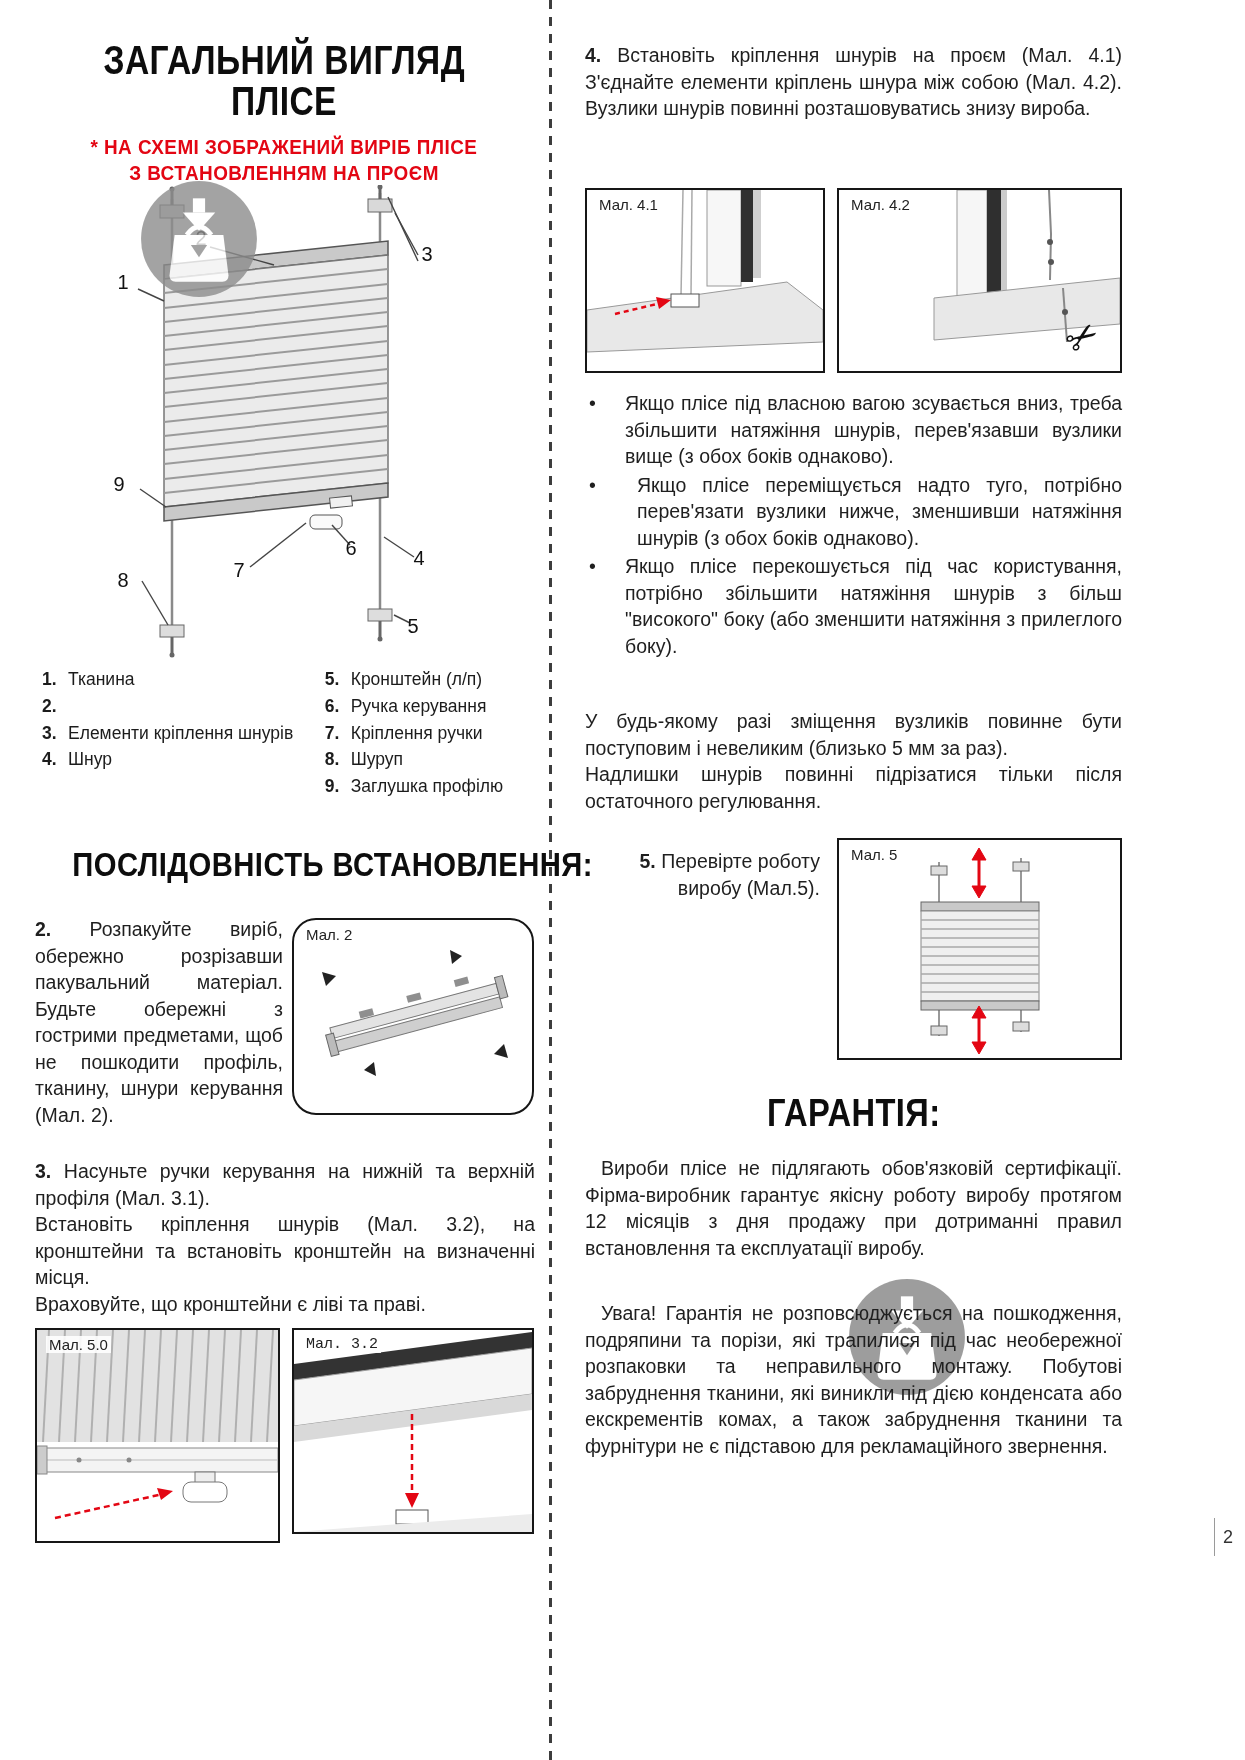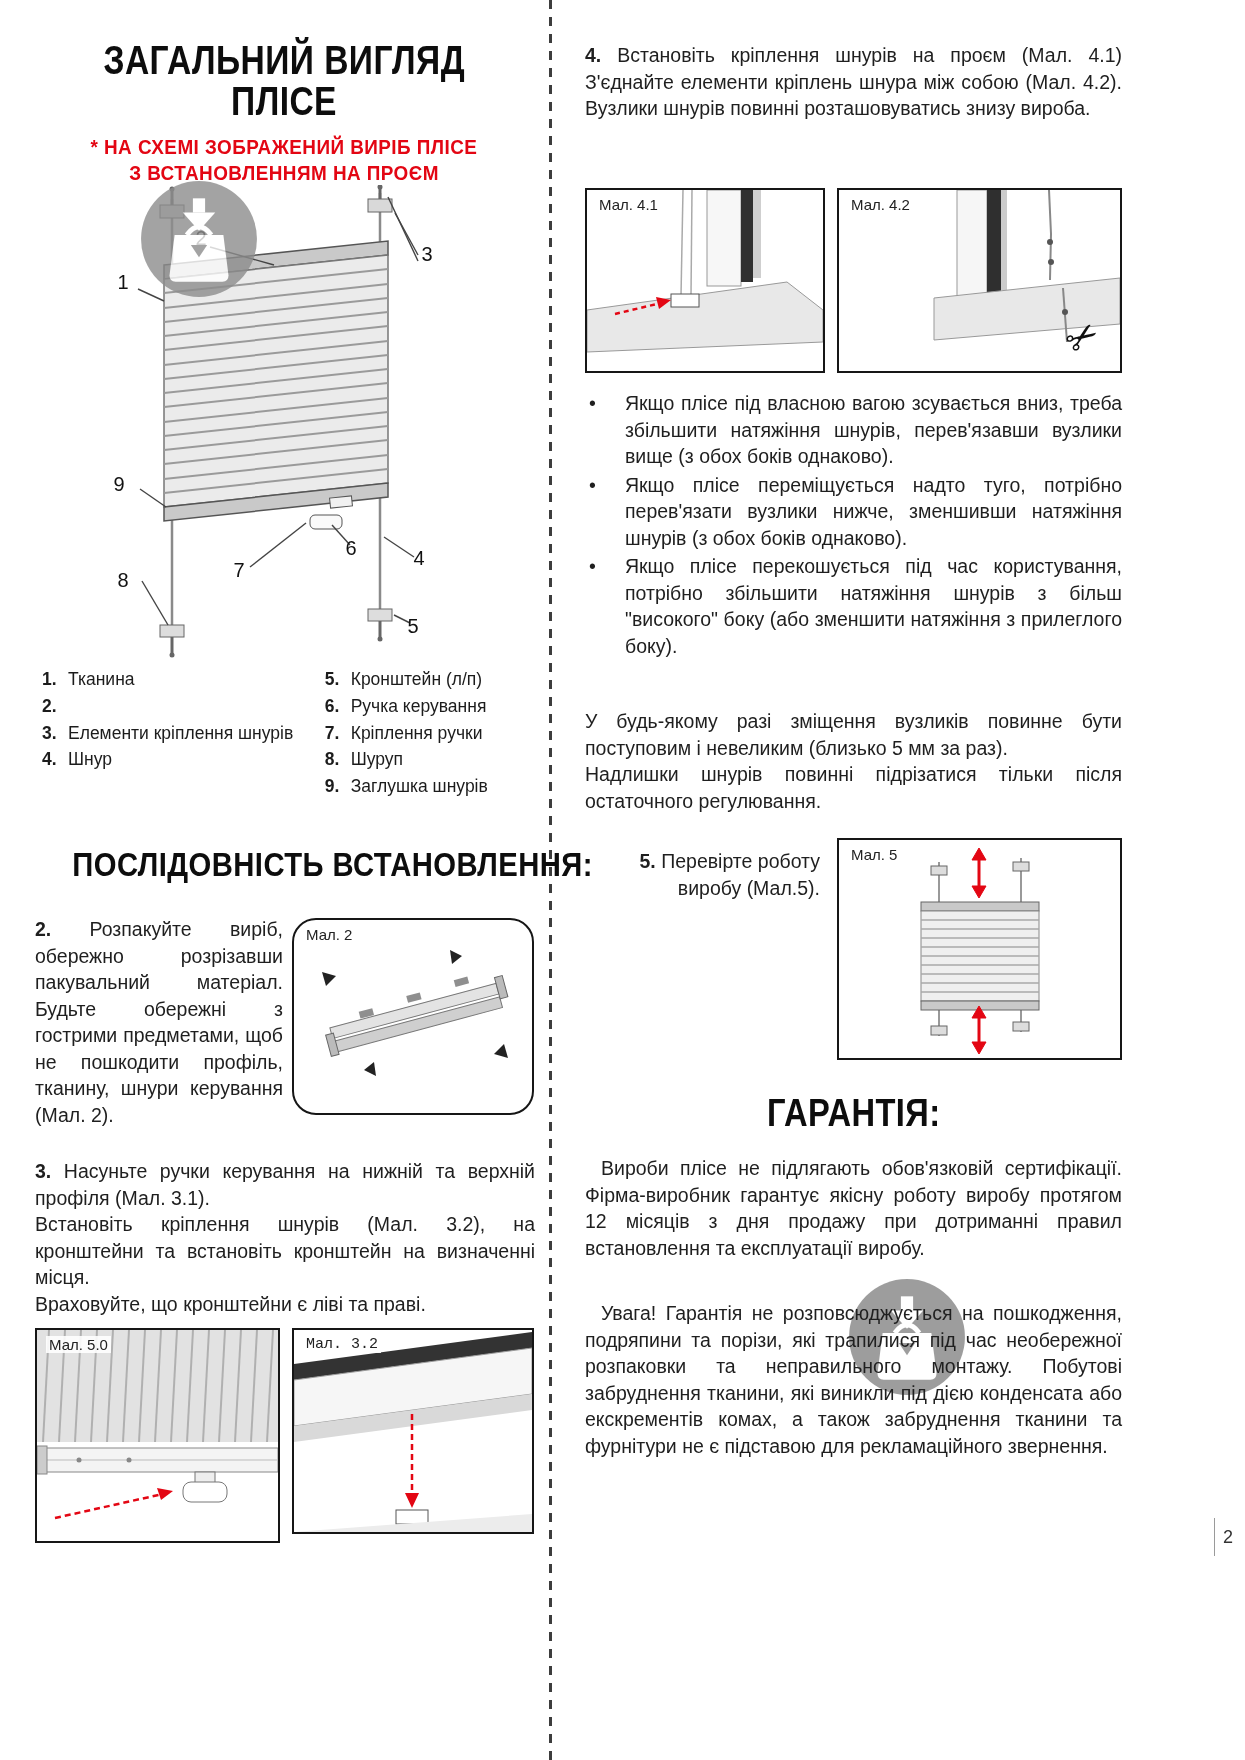--- a/index.html
+++ b/index.html
@@ -156,21 +156,21 @@
       <div class="legend-item">
         <span class="lnum">7.</span>
         <span class="ltext">Кріплення ручки</span>
       </div>
       <div class="legend-item">
         <span class="lnum">8.</span>
         <span class="ltext">Шуруп</span>
       </div>
       <div class="legend-item">
         <span class="lnum">9.</span>
-        <span class="ltext">Заглушка шнурів</span>
+        <span class="ltext">Заглушка профілю</span>
       </div>
     </div>
   </div>
 
   <div class="abs heading" style="left:30px; top:845px; width:505px; font-size:34px;">
     <span class="cond" style="transform:scaleX(.86);">ПОСЛІДОВНІСТЬ ВСТАНОВЛЕННЯ:</span>
   </div>
 
   <div class="abs body-txt just" style="left:35px; top:916px; width:248px;">
     <span class="bnum">2.</span>
@@ -285,21 +285,21 @@
     </svg>
   </div>
 
   <div class="abs body-txt" style="left:585px; top:390px; width:537px;">
     <div class="bullet-row">
       <span class="bullet-mark">•</span>
       <div class="just" style="flex:1;">Якщо плісе під власною вагою зсувається вниз, треба збільшити натяжіння шнурів, перев'язавши вузлики вище (з обох боків однаково).</div>
     </div>
     <div class="bullet-row">
       <span class="bullet-mark">•</span>
-      <div class="just" style="flex:1;">Якщо плісе переміщується надто туго, потрібно перев'язати вузлики нижче, зменшивши натяжіння шнурів (з обох боків однаково).</div>
+      <div class="just" style="flex:1;margin-left:12px;">Якщо плісе переміщується надто туго, потрібно перев'язати вузлики нижче, зменшивши натяжіння шнурів (з обох боків однаково).</div>
     </div>
     <div class="bullet-row">
       <span class="bullet-mark">•</span>
       <div class="just" style="flex:1;">Якщо плісе перекошується під час користування, потрібно збільшити натяжіння шнурів з більш "високого" боку (або зменшити натяжіння з прилеглого боку).</div>
     </div>
   </div>
 
   <div class="abs body-txt just" style="left:585px; top:708px; width:537px;">
     <div>У будь-якому разі зміщення вузликів повинне бути поступовим і невеликим (близько 5 мм за раз).</div>
     <div>Надлишки шнурів повинні підрізатися тільки після остаточного регулювання.</div>

